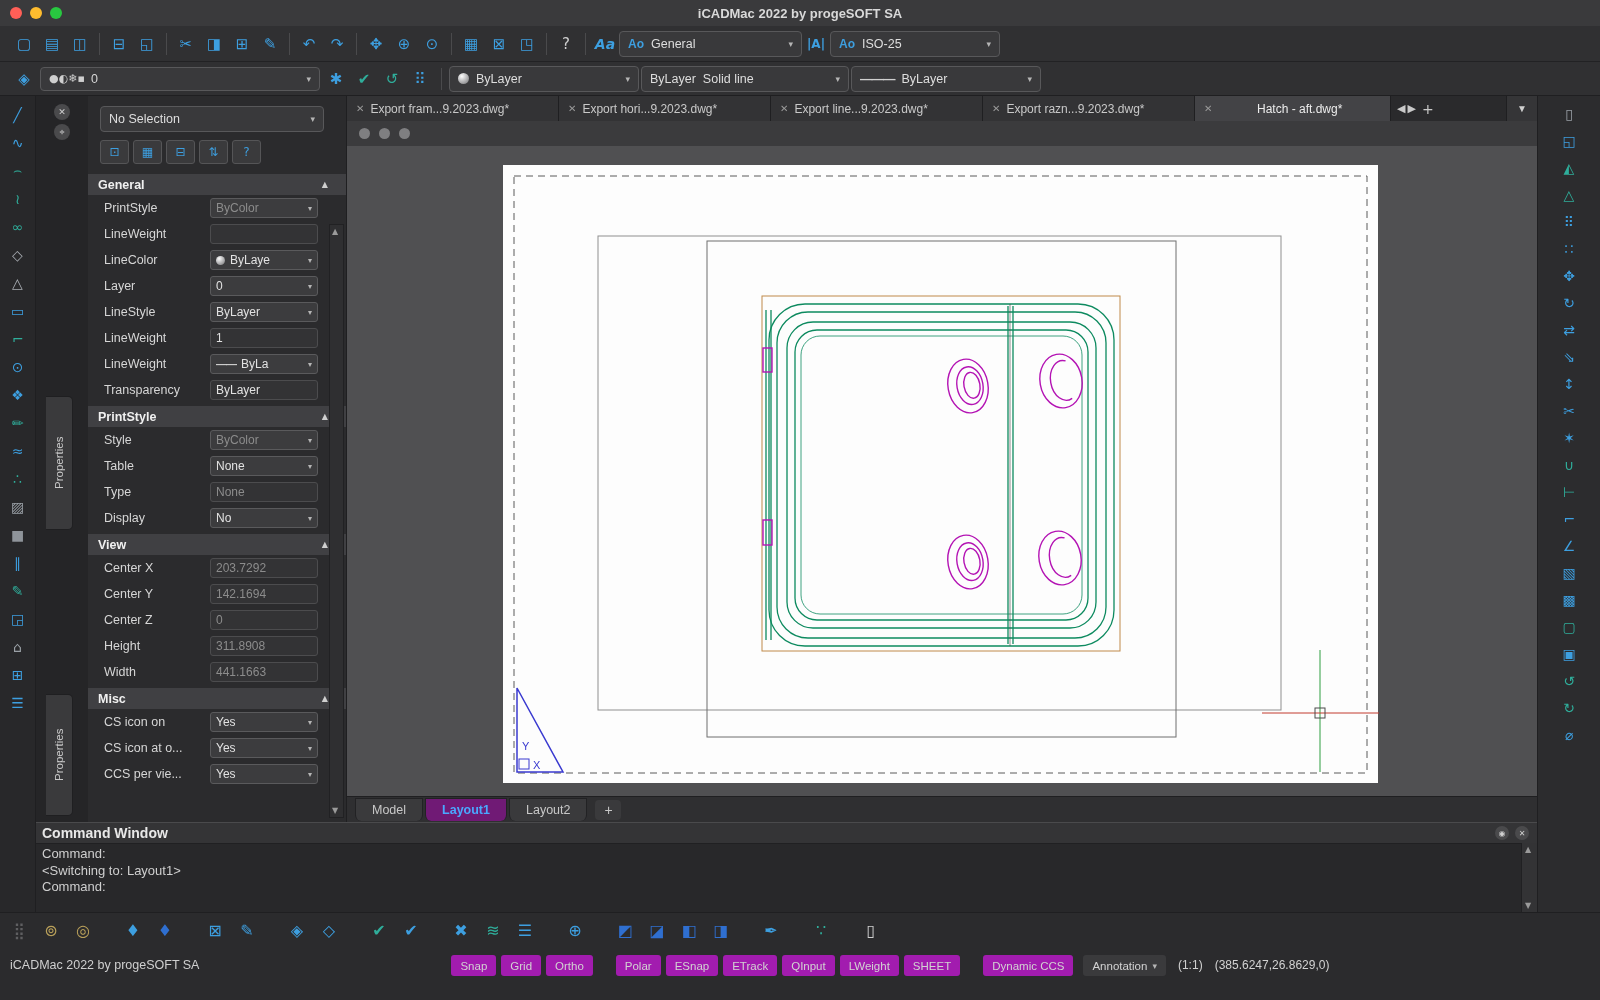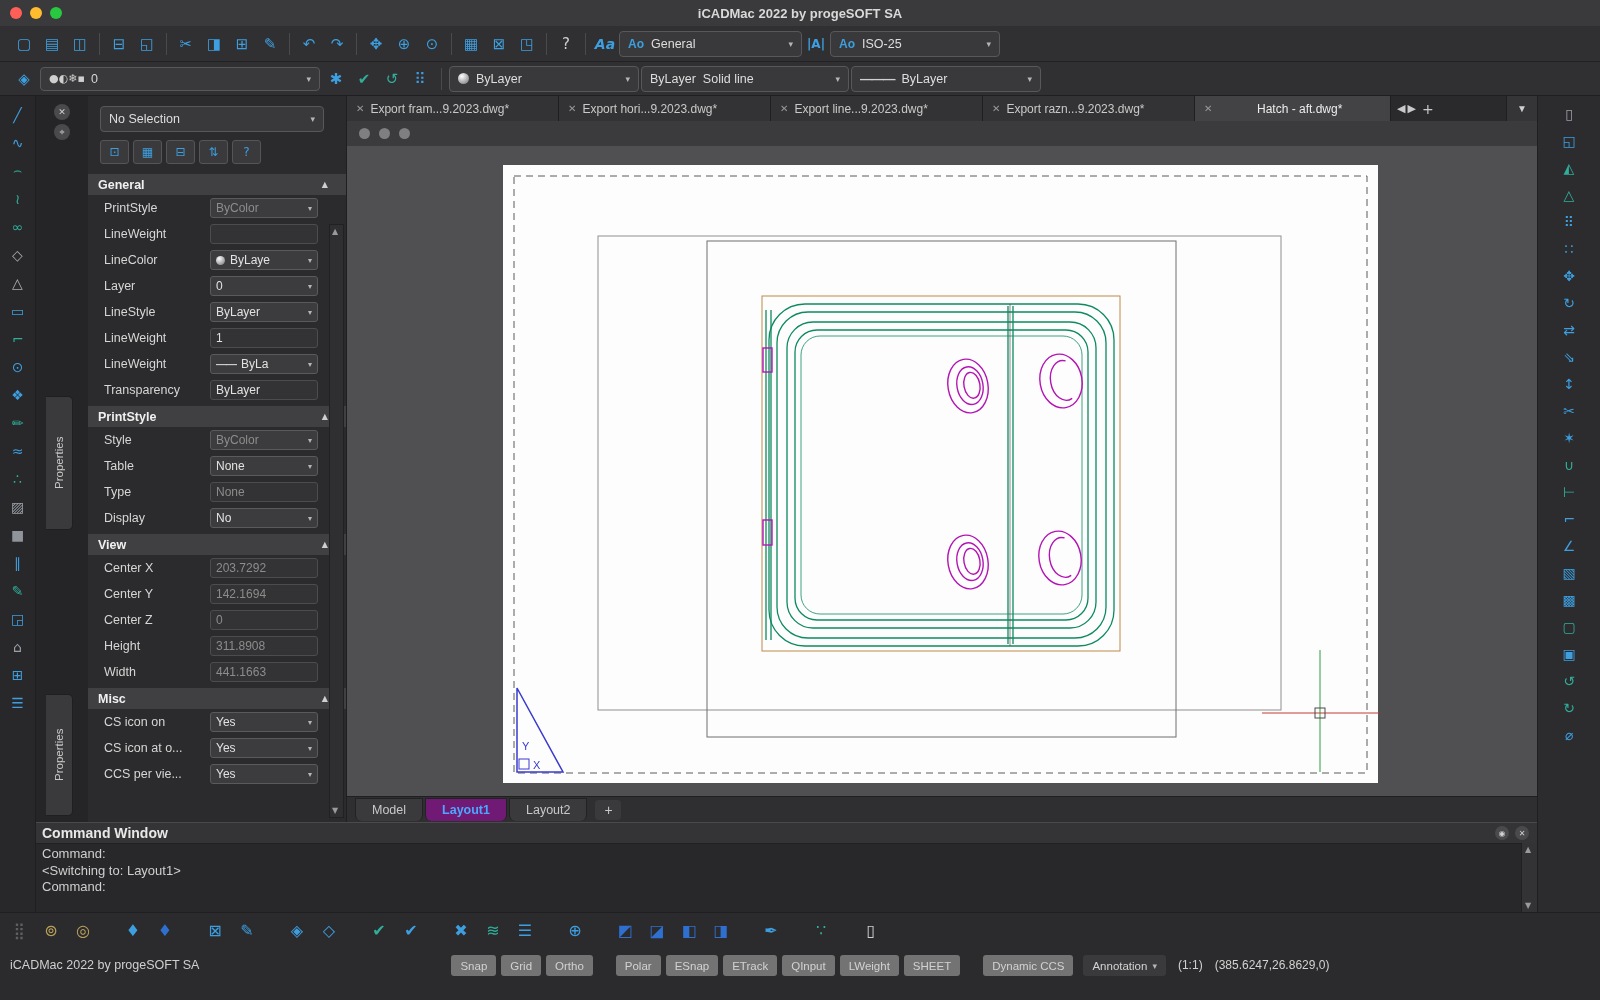--- a/index.html
+++ b/index.html
@@ -126,21 +126,21 @@
   .bottom-toolbar{position:absolute;left:0;top:912px;width:1600px;height:36px;background:#2b2b2d;
                   border-top:1px solid #1f1f21;display:flex;align-items:center;padding-left:6px;box-sizing:border-box;gap:6px;}
   .bottom-toolbar .icon{width:26px;height:26px;font-size:16px;}
   .gap-before{margin-left:18px;}
 
   
   .statusbar{position:absolute;left:0;top:948px;width:1600px;height:52px;background:#2b2b2d;
              display:flex;align-items:flex-start;padding:7px 0 0 10px;box-sizing:border-box;}
   .status-app{font-size:12.5px;color:#cfcfcf;padding-top:3px;}
   .status-toggles{display:flex;gap:5px;margin-left:252px;}
-  .stoggle{background:#737373;border-radius:3px;height:21px;display:flex;align-items:center;
+  .stoggle{background:#a21caf;border-radius:3px;height:21px;display:flex;align-items:center;
            padding:0 9px;font-size:11.5px;color:#d2d2d2;white-space:nowrap;}
   .status-annot{display:flex;align-items:center;gap:5px;margin-left:10px;background:#3a3a3c;border-radius:3px;
                 height:21px;padding:0 9px;font-size:11.5px;color:#d2d2d2;}
   .status-text{font-size:12px;color:#d2d2d2;padding-top:3px;margin-left:12px;white-space:nowrap;}
 </style>
 </head>
 <body>
 
 <div class="titlebar">
   <div class="tlights">

